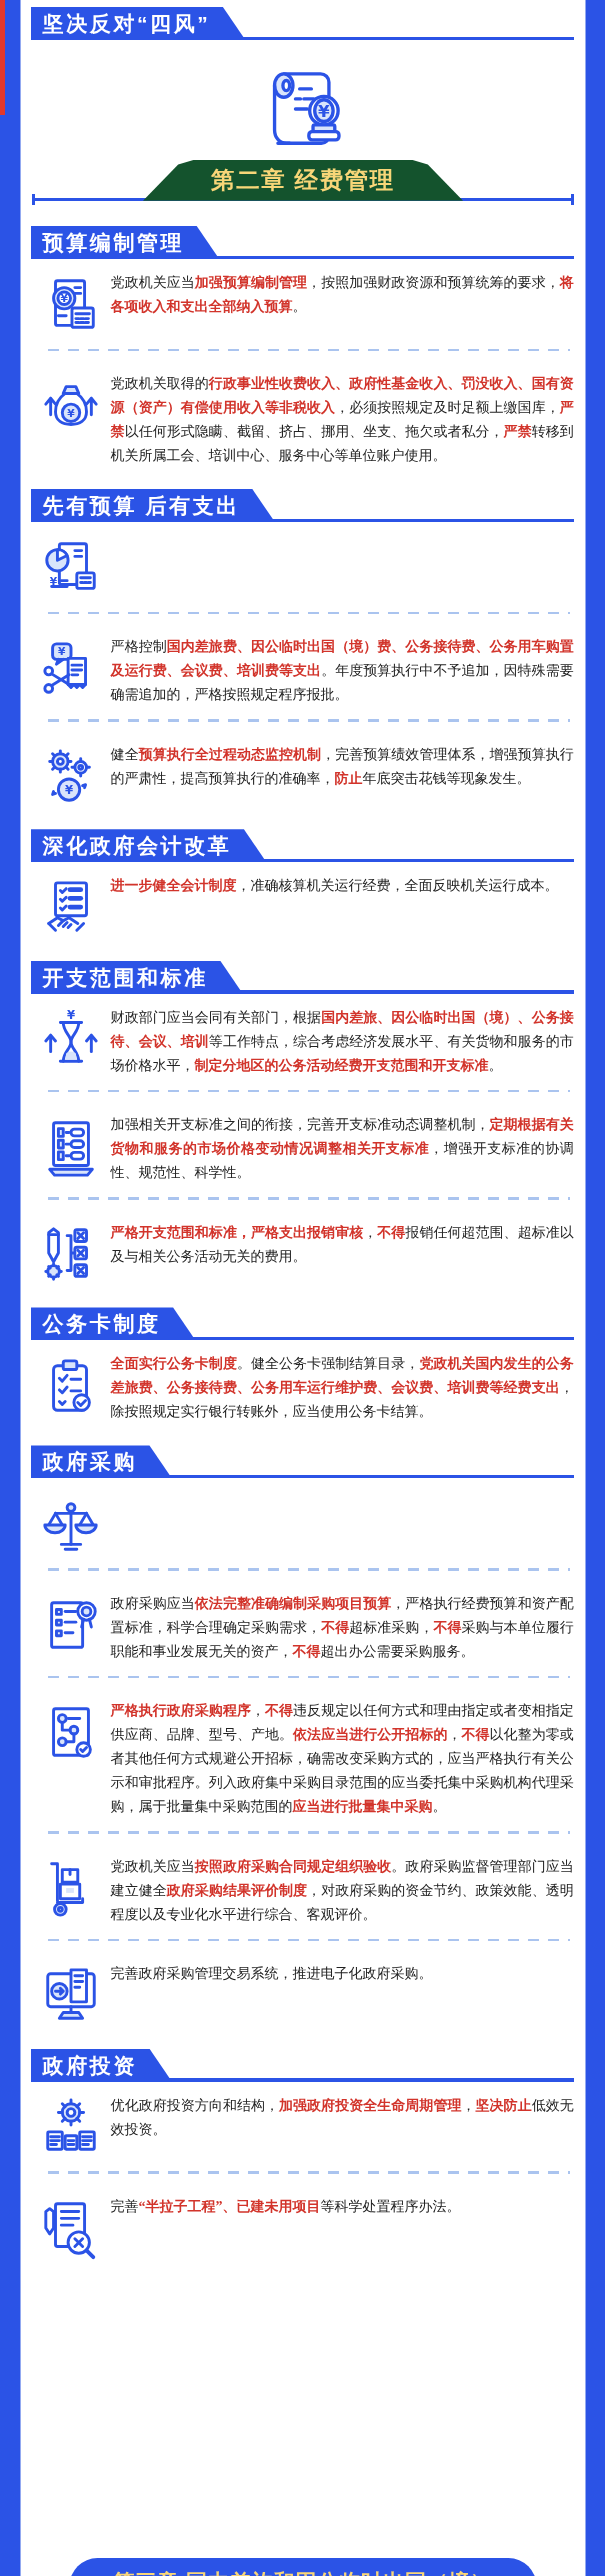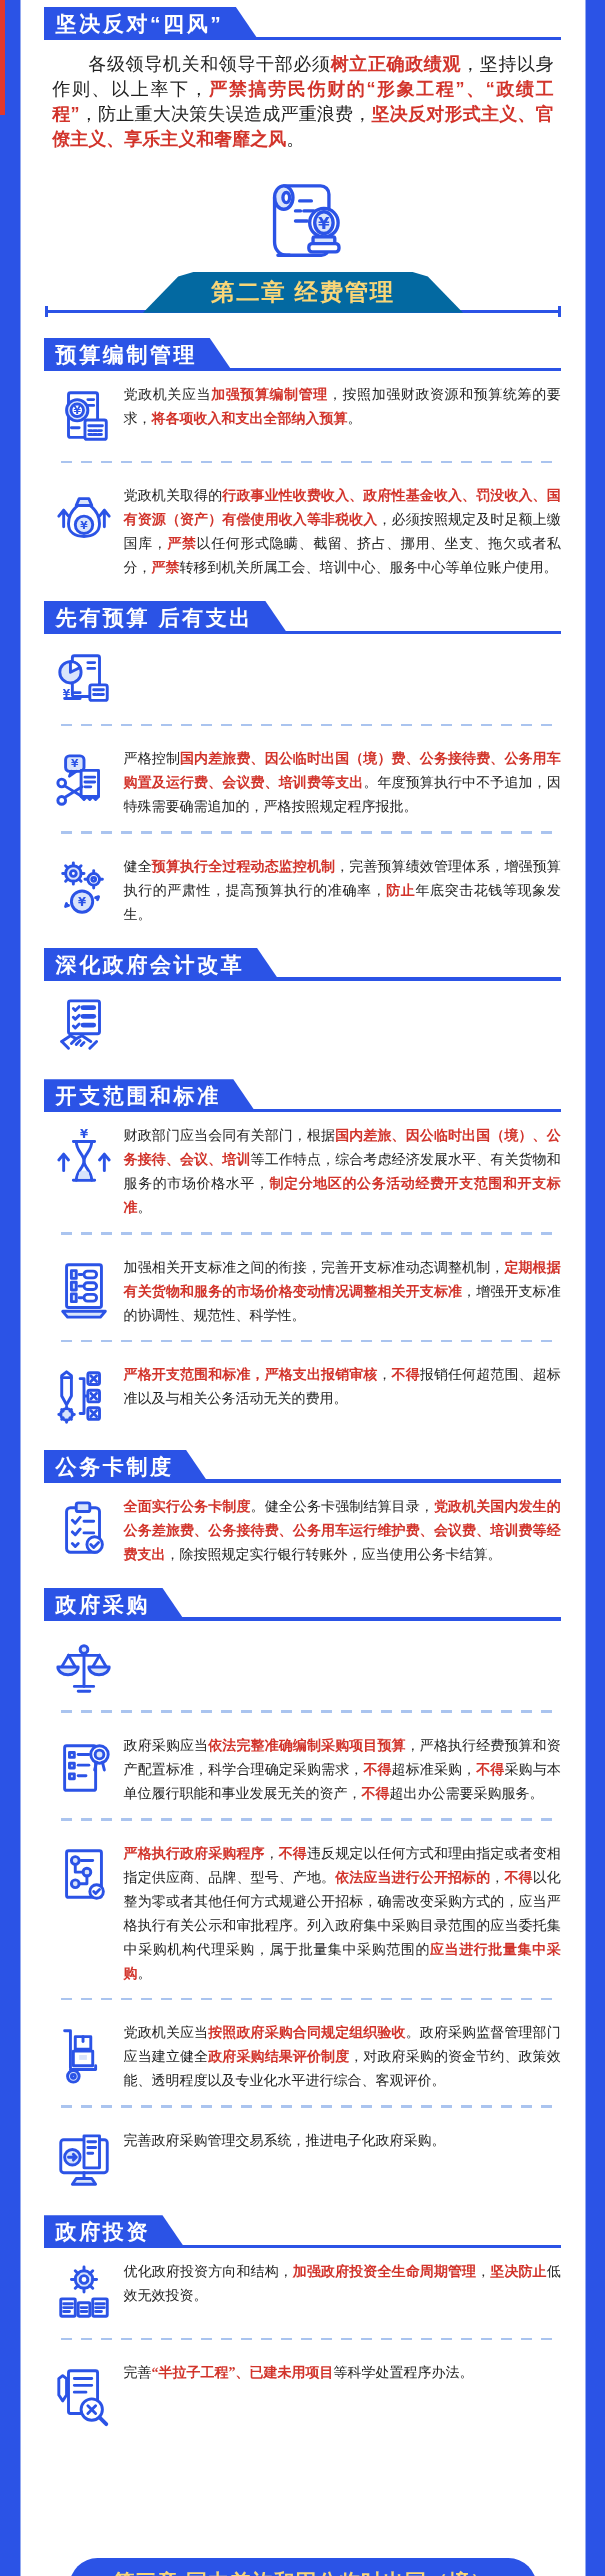--- a/index.html
+++ b/index.html
@@ -2,41 +2,41 @@
 <html style="font-size:14px"><head>
 <meta charset="utf-8">
 <style>
   html,body{margin:0;padding:0;background:#ffffff;}
   .page{position:relative;width:606px;height:2576px;background:#ffffff;overflow:hidden;
         font-family:"Liberation Sans","DejaVu Sans",sans-serif;color:#222;}
   .side{position:absolute;top:0;bottom:0;width:20px;background:#2b53e6;z-index:5;}
   .side.left{left:0;border-right:1.7px solid #93aaf1;}
   .side.right{right:0;border-left:1.7px solid #93aaf1;}
   .red-strip{position:absolute;left:0;top:0;width:5.2px;height:115px;background:#e2382b;z-index:6;}
-  .content{position:relative;margin:0 21.6px;padding:0 22px;}
+  .content{position:relative;margin:0 21.6px;padding:0 9px;}
   
   .sec-head{position:relative;margin-top:21px;height:33px;}
   .sec-head.first{margin-top:7px;}
   .head-line{position:absolute;left:0;right:1.7px;bottom:0;height:3.5px;background:#2b53e6;}
   .head-bar{position:relative;display:inline-block;height:33px;line-height:33px;background:#2b53e6;
             color:#fff;font-weight:bold;font-size:21px;letter-spacing:2.6px;padding:0 35px 0 12px;
             clip-path:polygon(0 0,calc(100% - 22.5px) 0,100% 100%,0 100%);z-index:1;}
   
   .lead-para{margin:12px 8.7px 0 8.7px;font-size:18px;line-height:25px;text-indent:2em;text-align:justify;}
   .em{color:#d2342b;font-weight:bold;}
   
   .divider-icon{display:flex;justify-content:center;margin-top:28px;}
   
   .chapter{position:relative;height:45px;}
   .chapter-line{position:absolute;left:1.7px;right:1.7px;bottom:4.3px;height:2.6px;background:#2b53e6;}
   .chapter-line::before,.chapter-line::after{content:"";position:absolute;top:-4.3px;width:2.6px;height:11.2px;background:#2b53e6;}
   .chapter-line::before{left:0;}
   .chapter-line::after{right:0;}
   .chapter-banner{position:absolute;left:50%;transform:translateX(-50%);bottom:4.3px;width:320px;height:41px;
-            background:#0369a1;clip-path:polygon(0 100%,11% 12%,16% 0,84% 0,89% 12%,100% 100%);
+            background:#14532d;clip-path:polygon(0 100%,11% 12%,16% 0,84% 0,89% 12%,100% 100%);
             color:#f8d678;font-weight:bold;font-size:23.4px;letter-spacing:1.7px;display:flex;
             align-items:center;justify-content:center;}
   
   .item{display:flex;margin-top:12px;}
   .item-icon{flex:0 0 80px;display:flex;justify-content:center;align-items:flex-start;padding-top:3.5px;}
   .item-text{flex:1;font-size:14px;line-height:24px;text-align:justify;padding-right:1.7px;font-family:Liberation Serif, serif;}
   .dashed-sep{height:2.6px;margin:12px 5.2px 21px 17.3px;
             background:repeating-linear-gradient(90deg,#aac4ef 0 11.2px,transparent 11.2px 20px);}
   
   .next-banner{position:absolute;left:50%;transform:translateX(-50%);bottom:-55px;width:467px;height:73px;
@@ -51,21 +51,20 @@
   <div class="side right"></div>
   <div class="red-strip"></div>
 
   <div class="content">
 
     <div class="sec-head first">
       <div class="head-line"></div>
       <span class="head-bar">坚决反对“四风”</span>
     </div>
 
-    <div class="lead-para"><span>各级领导机关和领导干部必须</span><span class="em">树立正确政绩观</span><span>，坚持以身作则、以上率下，</span><span class="em">严禁搞劳民伤财的“形象工程”、“政绩工程”</span><span>，防止重大决策失误造成严重浪费，</span><span class="em">坚决反对形式主义、官僚主义、享乐主义和奢靡之风</span><span>。</span></div>
 
     <div class="divider-icon">
         <svg viewBox="0 0 120 110" width="102" height="92">
           <g stroke="#2b53e6" stroke-linecap="round" stroke-linejoin="round" fill="none" stroke-width="4">
   <path d="M30 90 h52 a9 9 0 0 0 9 -9 V17 a10 10 0 0 0 -10 -10 H37" fill="#fff"></path>
   <ellipse cx="37" cy="21" rx="11" ry="14" fill="#d9e4fb"></ellipse>
             <ellipse cx="40" cy="21" rx="4" ry="6" fill="#fff"></ellipse>
   <path d="M26 21 v53 c0 9 6 16 14 16 h4" fill="none"></path>
   <path d="M56 25 h14 M51 37 h6 M61 37 h12 M51 49 h14"></path>
   <circle cx="85" cy="51" r="17" fill="#fff"></circle>
@@ -182,20 +181,21 @@
   <path d="M21 22 l2 2 4 -4"></path>
                 <path d="M31 21 h11" stroke-width="5"></path>
   <path d="M21 31 l2 2 4 -4"></path>
                 <path d="M31 30 h11" stroke-width="5"></path>
   <path d="M9 47 l9 -6 6 3 6 -3 9 6"></path>
   <path d="M24 44 l-5 5 m9 -3 l-4 4 m8 -2 l-3 3"></path>
   <path d="M9 47 l7 7 M45 47 l-7 7"></path>
   </g>
             </svg>
           </div>
+          <div class="item-text"><span class="em">进一步健全会计制度</span><span>，准确核算机关运行经费，全面反映机关运行成本。</span></div>
         </div>
         <div class="sec-head"><div class="head-line"></div><span class="head-bar">开支范围和标准</span></div>
         <div class="item">
           <div class="item-icon">
             <svg viewBox="0 0 64 64" width="62" height="62">
               <g stroke="#2b53e6" stroke-linecap="round" stroke-linejoin="round" fill="none" stroke-width="3">
   <path d="M11 44 v-17 m-5 6 l5 -6 l5 6"></path>
   <path d="M53 44 v-17 m-5 6 l5 -6 l5 6"></path>
   <path d="M21 14 h22 M21 54 h22"></path>
   <path d="M24 14 c0 10 8 13 8 20 s-8 10 -8 20"></path>

